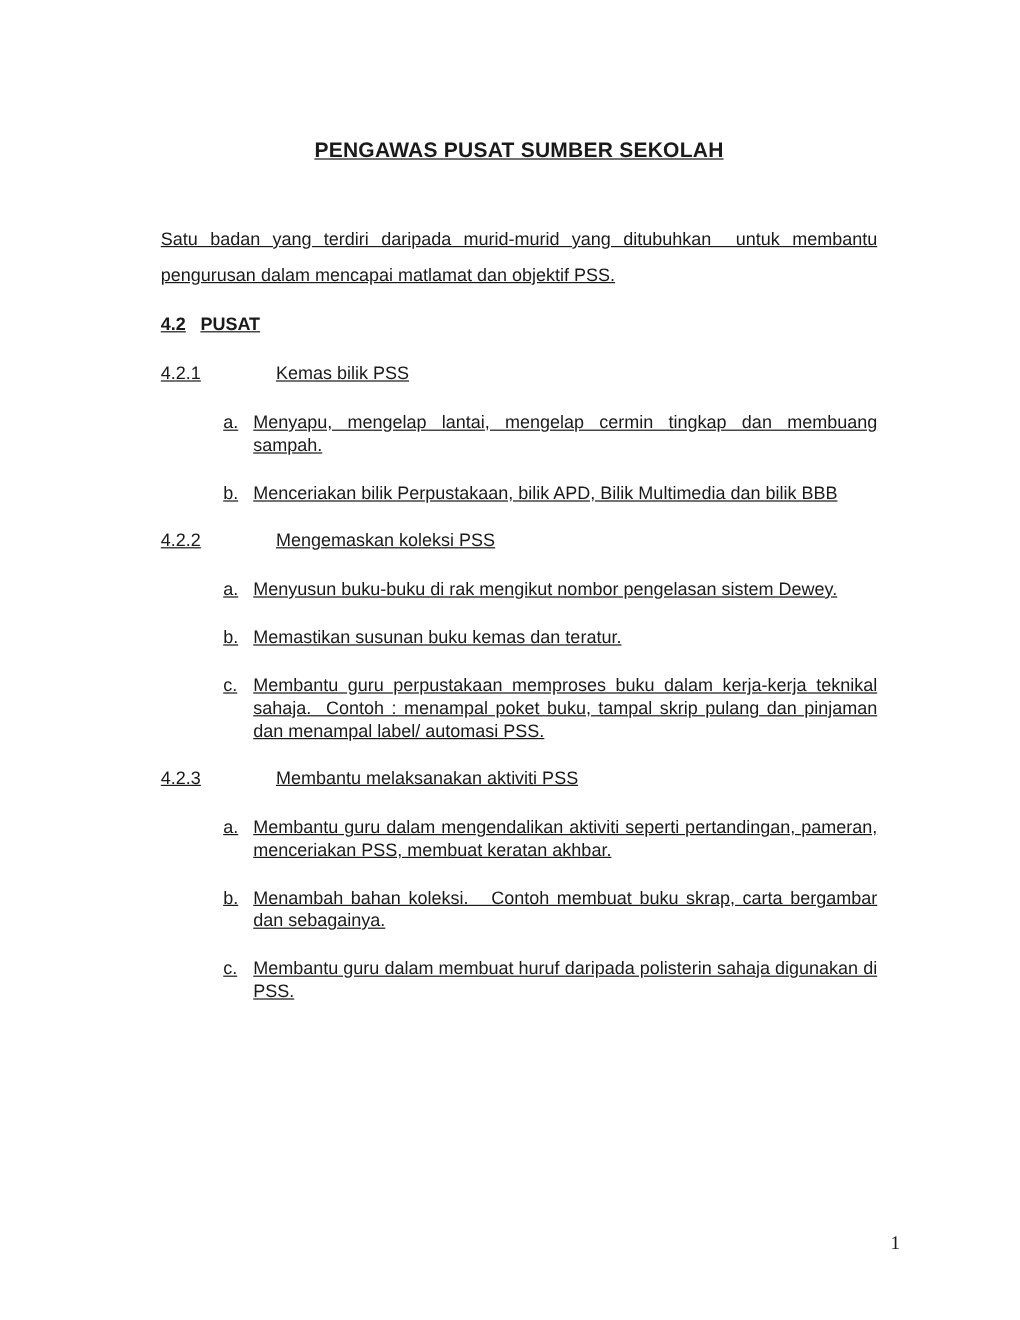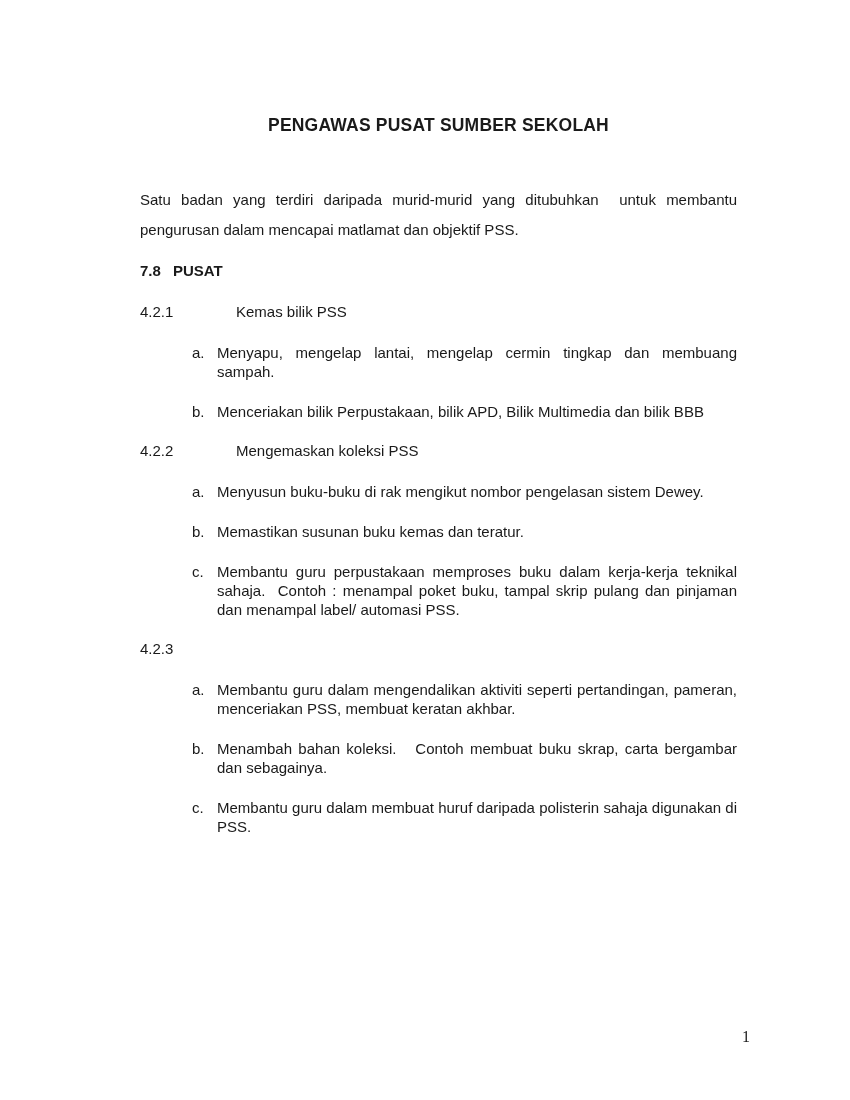--- a/index.html
+++ b/index.html
@@ -7,23 +7,24 @@
   body {
     width: 850px;
     height: 1100px;
     position: relative;
     font-family: "Liberation Sans", "DejaVu Sans", sans-serif;
     color: #1a1a1a;
     -webkit-font-smoothing: antialiased;
   }
   .page {
     position: absolute;
-    top: 0; left: 12px;
+    top: 0; left: 6px;
     width: 825px; height: 1100px;
     padding: 115px 100px 0 128px; 
+    text-decoration: underline;
   }
   .doc-title {
     text-align: center;
     font-weight: bold;
     font-size: 17.5px;
     letter-spacing: 0.2px;
     margin-bottom: 49px;
   }
   .section-heading {
     font-weight: bold;
@@ -67,21 +68,21 @@
 </head>
 <body>
 
 <div class="page">
 
   <div class="doc-title">PENGAWAS PUSAT SUMBER SEKOLAH</div>
 
   <p class="intro-para">Satu badan yang terdiri daripada murid-murid yang ditubuhkan &nbsp;untuk membantu pengurusan dalam mencapai matlamat dan objektif PSS.</p>
 
   <div class="section-heading">
-    <span class="sec-num">7.8</span>
+    <span class="sec-num">4.2</span>
     <span>PUSAT</span>
   </div>
 
   <div class="subsection">
     <div class="sub-heading">
       <span class="sub-num">4.2.1</span>
       <span>Kemas bilik PSS</span>
     </div>
     <div class="item">
       <span class="item-label">a.</span>
@@ -108,20 +109,21 @@
     </div>
     <div class="item">
       <span class="item-label">c.</span>
       <span class="item-text">Membantu guru perpustakaan memproses buku dalam kerja-kerja teknikal sahaja. &nbsp;Contoh : menampal poket buku, tampal skrip pulang dan pinjaman dan menampal label/ automasi PSS.</span>
     </div>
   </div>
 
   <div class="subsection">
     <div class="sub-heading">
       <span class="sub-num">4.2.3</span>
+      <span>Membantu melaksanakan aktiviti PSS</span>
     </div>
     <div class="item">
       <span class="item-label">a.</span>
       <span class="item-text">Membantu guru dalam mengendalikan aktiviti seperti pertandingan, pameran, menceriakan PSS, membuat keratan akhbar.</span>
     </div>
     <div class="item">
       <span class="item-label">b.</span>
       <span class="item-text">Menambah bahan koleksi. &nbsp;&nbsp;Contoh membuat buku skrap, carta bergambar dan sebagainya.</span>
     </div>
     <div class="item">

